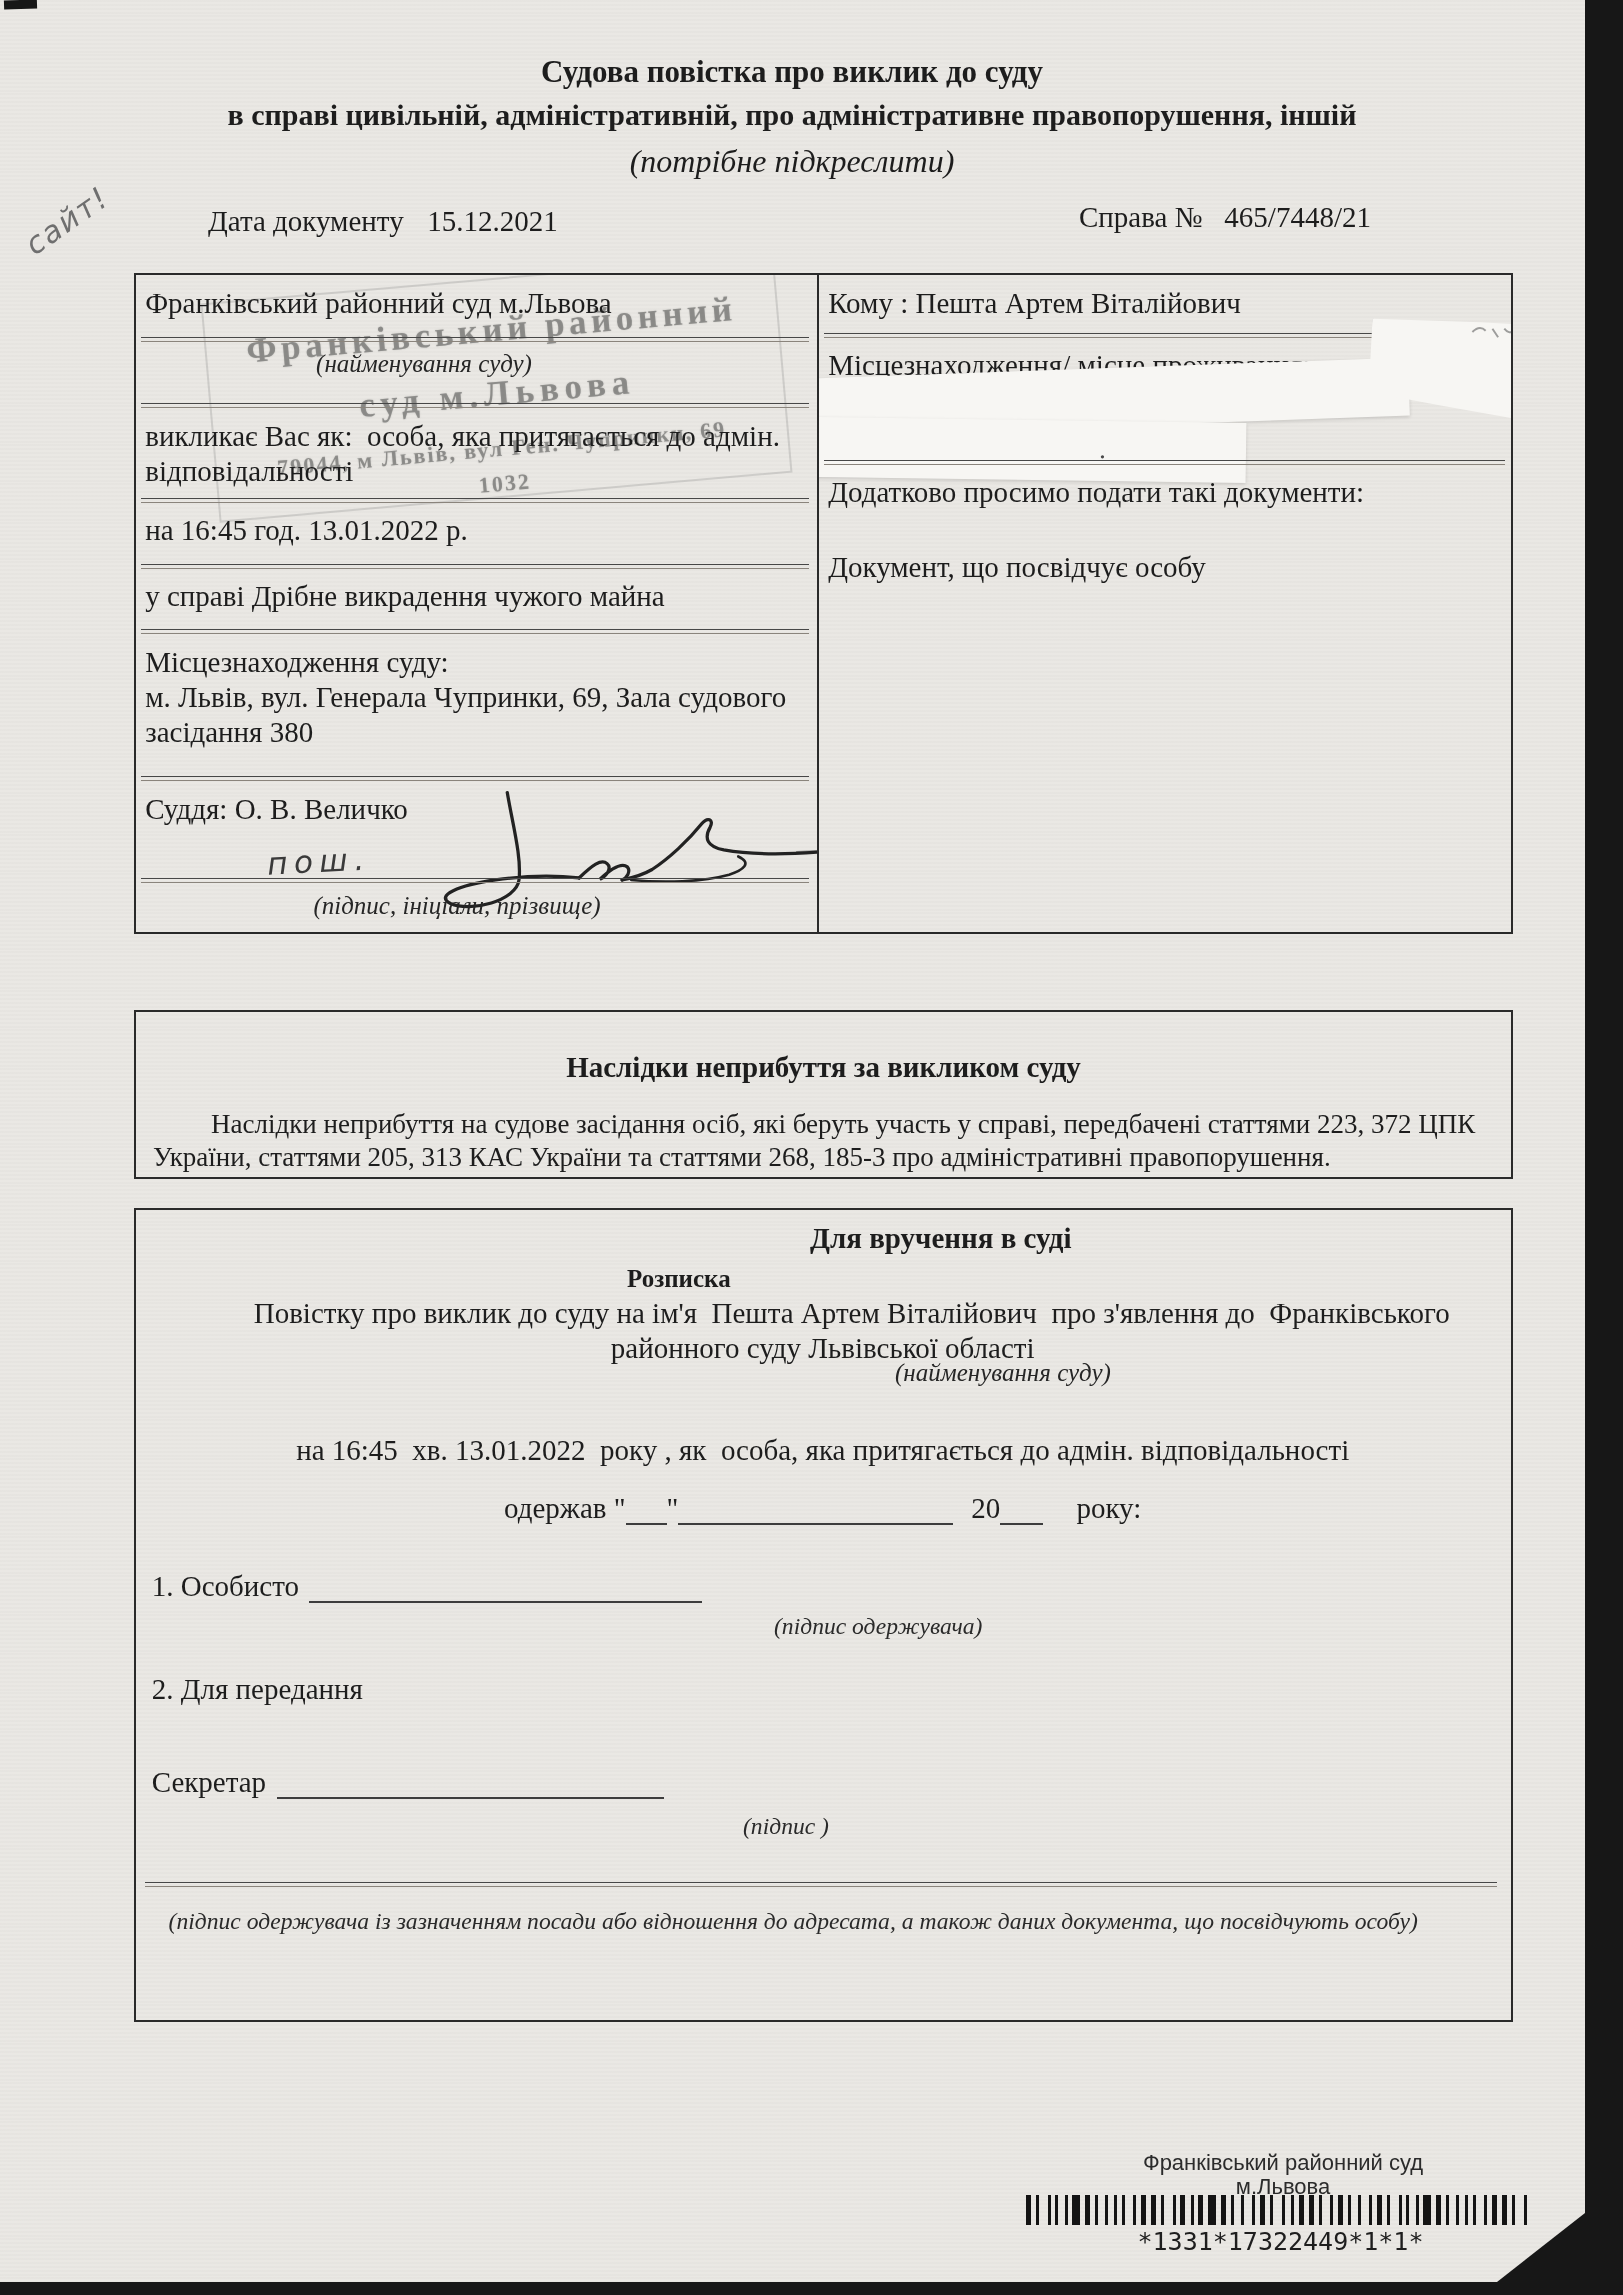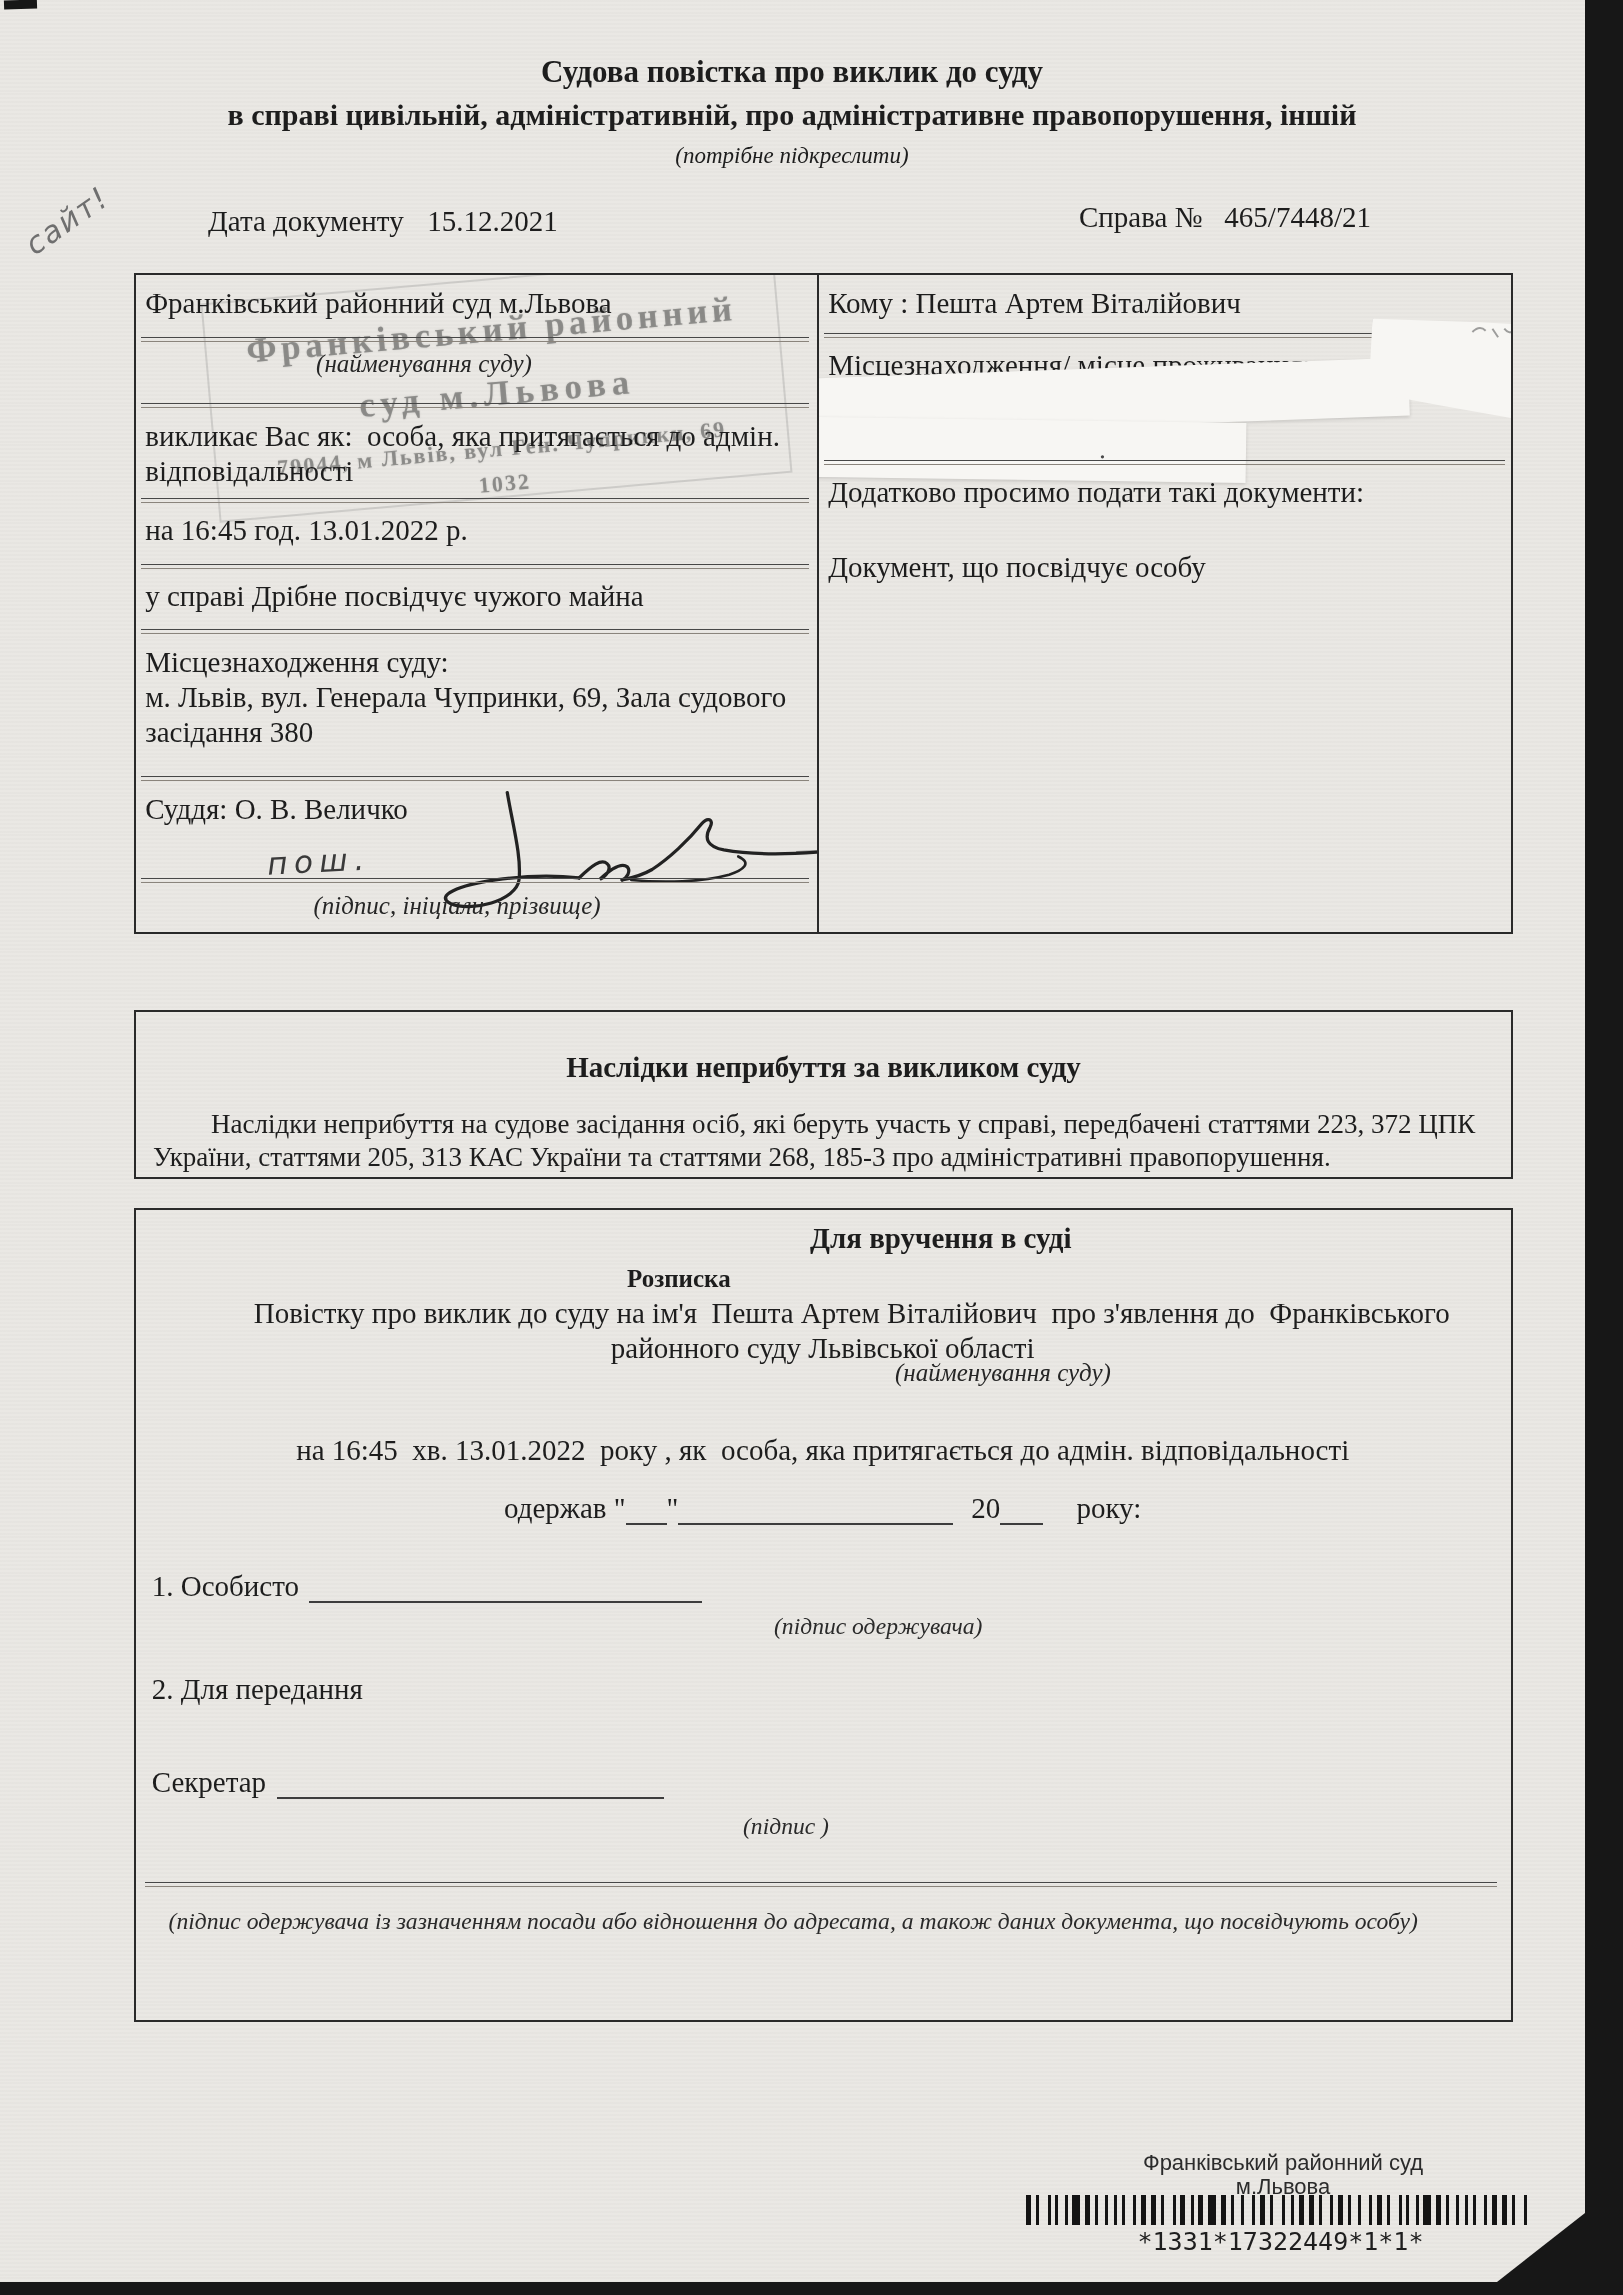--- a/index.html
+++ b/index.html
@@ -40,21 +40,21 @@
 
   <div class="edge abs" style="left:3.9px;top:0;width:33px;height:8.5px;transform:rotate(-2deg);"></div>
   <div class="edge abs" style="right:0;top:0;width:38px;height:100%;"></div>
   <div class="edge abs" style="left:0;bottom:0;width:100%;height:13px;"></div>
   <div class="edge abs" style="right:38px;bottom:13px;width:88px;height:69px;clip-path:polygon(100% 0,100% 100%,0 100%);"></div>
 
   <div class="abs pencil t" style="left:19.6px;top:203px;font-size:30px;letter-spacing:2px;transform:rotate(-35deg);">сайт!</div>
 
   <div class="abs b center t" style="left:0;top:54px;width:1584px;font-size:31px;">Судова повістка про виклик до суду</div>
   <div class="abs b center t" style="left:0;top:98px;width:1584px;font-size:30px;">в справі цивільній, адміністративній, про адміністративне правопорушення, іншій</div>
-  <div class="abs center t i" style="left:0;top:143px;width:1584px;font-size:23px;">(потрібне підкреслити)</div>
+  <div class="abs center t i" style="left:0;top:143px;width:1584px;font-size:32px;">(потрібне підкреслити)</div>
 
   <div class="abs f44" style="left:208px;top:204px;">
     <span class="t">Дата документу</span><span class="t" style="margin-left:23.6px;">15.12.2021</span>
   </div>
   <div class="abs f44" style="left:1079px;top:200px;">
     <span class="t">Справа №</span><span class="t" style="margin-left:22px;">465/7448/21</span>
   </div>
 
   <div class="box" style="left:134px;top:273px;width:1375px;height:657px;">
 
@@ -66,21 +66,21 @@
         <div class="t" style="font-size:22px;letter-spacing:2px;margin-top:9.2px;">1032</div>
       </div>
       <div class="abs f44 t" style="left:9.2px;top:10.5px;width:658px;">Франківський районний суд м.Львова</div>
       <div class="rule" style="left:5.2px;right:7.9px;top:62px;"></div>
       <div class="abs cap38 center t" style="left:59px;top:75px;width:458px;">(найменування суду)</div>
       <div class="rule" style="left:5.2px;right:7.9px;top:128px;"></div>
       <div class="abs f44 t" style="left:9.2px;top:144px;width:658px;">викликає Вас як:  особа, яка притягається до адмін. відповідальності</div>
       <div class="rule" style="left:5.2px;right:7.9px;top:223px;"></div>
       <div class="abs f44 t" style="left:9.2px;top:238px;width:658px;">на 16:45 год. 13.01.2022 р.</div>
       <div class="rule" style="left:5.2px;right:7.9px;top:289px;"></div>
-      <div class="abs f44 t" style="left:9.2px;top:304px;width:658px;">у справі Дрібне посвідчує чужого майна</div>
+      <div class="abs f44 t" style="left:9.2px;top:304px;width:658px;">у справі Дрібне викрадення чужого майна</div>
       <div class="rule" style="left:5.2px;right:7.9px;top:354px;"></div>
       <div class="abs f44 t" style="left:9.2px;top:370px;width:658px;">Місцезнаходження суду:</div>
       <div class="abs f44 t" style="left:9.2px;top:405px;width:658px;">м. Львів, вул. Генерала Чупринки, 69, Зала судового засідання 380</div>
       <div class="rule" style="left:5.2px;right:7.9px;top:501px;"></div>
       <div class="abs f44 t" style="left:9.2px;top:517px;width:458px;">Суддя: О. В. Величко</div>
       <div class="abs hand t" style="left:131px;top:568px;font-size:31px;letter-spacing:6.5px;transform:rotate(-3deg);">пош.</div>
       <svg class="abs" style="left:295px;top:511px;" width="497" height="137" viewBox="0 0 760 210">
         <g fill="none" stroke="#222" stroke-width="5" stroke-linecap="round">
           <path d="M116 10 C124 58 138 108 134 144 C130 176 60 194 29 180 C4 168 42 152 98 144 C154 136 200 138 226 141"></path>
           <path d="M226 141 C246 122 260 111 269 119 C277 126 268 138 258 143 C274 128 291 117 300 124 C306 131 299 141 292 144"></path>

